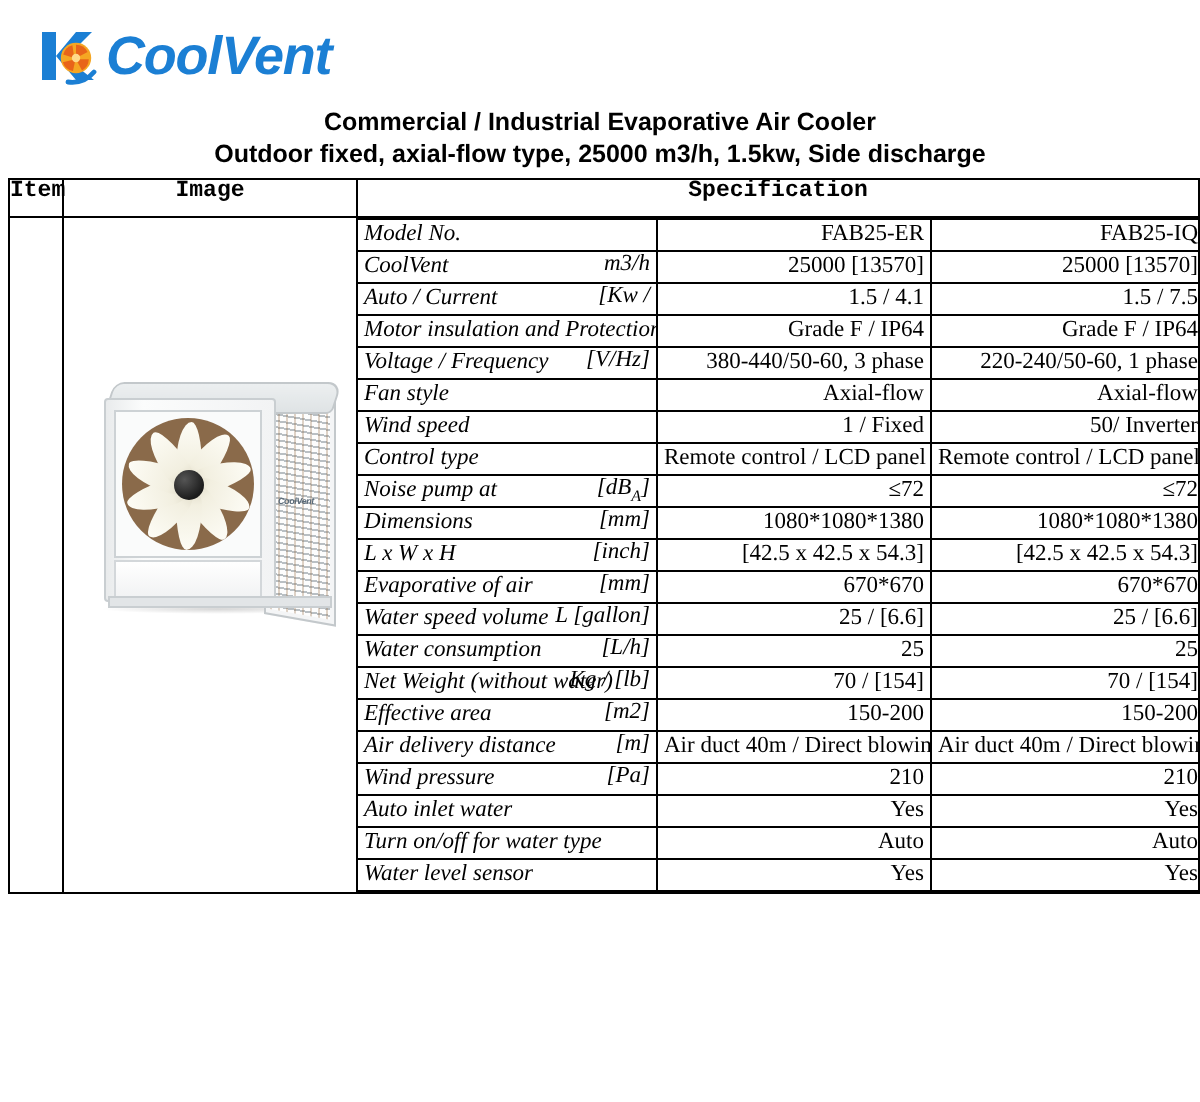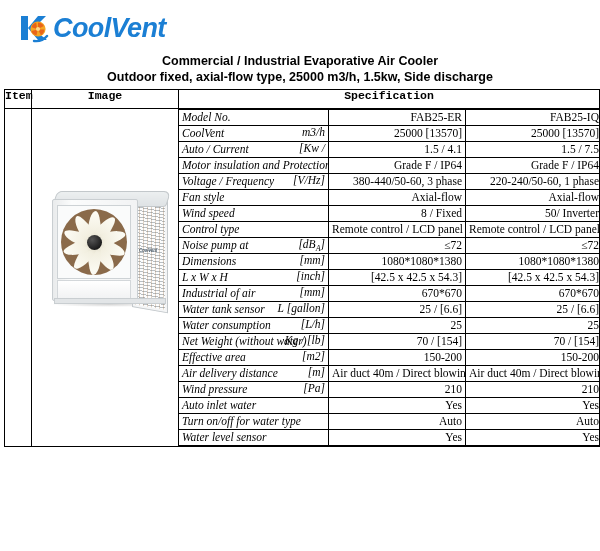--- a/index.html
+++ b/index.html
@@ -374,21 +374,21 @@
                   <td class="val c-v1">380-440/50-60, 3 phase</td>
                   <td class="val c-v2">220-240/50-60, 1 phase</td>
                 </tr>
                 <tr>
                   <td class="param c-param"><span class="pname">Fan style</span></td>
                   <td class="val c-v1">Axial-flow</td>
                   <td class="val c-v2">Axial-flow</td>
                 </tr>
                 <tr>
                   <td class="param c-param"><span class="pname">Wind speed</span></td>
-                  <td class="val c-v1">8 / Fixed</td>
+                  <td class="val c-v1">1 / Fixed</td>
                   <td class="val c-v2">50/ Inverter</td>
                 </tr>
                 <tr>
                   <td class="param c-param"><span class="pname">Control type</span></td>
                   <td class="val c-v1">Remote control / LCD panel</td>
                   <td class="val c-v2">Remote control / LCD panel</td>
                 </tr>
                 <tr>
                   <td class="param c-param"><span class="pname">Noise pump at</span><span class="punit"><span>[dB</span><span class="subA">A</span><span>]</span></span></td>
                   <td class="val c-v1">≤72</td>
@@ -398,26 +398,26 @@
                   <td class="param c-param"><span class="pname">Dimensions</span><span class="punit">[mm]</span></td>
                   <td class="val c-v1">1080*1080*1380</td>
                   <td class="val c-v2">1080*1080*1380</td>
                 </tr>
                 <tr>
                   <td class="param c-param"><span class="pname">L x W x H</span><span class="punit">[inch]</span></td>
                   <td class="val c-v1">[42.5 x 42.5 x 54.3]</td>
                   <td class="val c-v2">[42.5 x 42.5 x 54.3]</td>
                 </tr>
                 <tr>
-                  <td class="param c-param"><span class="pname">Industrial of air</span><span class="punit">[mm]</span></td>
+                  <td class="param c-param"><span class="pname">Evaporative of air</span><span class="punit">[mm]</span></td>
                   <td class="val c-v1">670*670</td>
                   <td class="val c-v2">670*670</td>
                 </tr>
                 <tr>
-                  <td class="param c-param"><span class="pname">Water tank sensor</span><span class="punit">L [gallon]</span></td>
+                  <td class="param c-param"><span class="pname">Water speed volume</span><span class="punit">L [gallon]</span></td>
                   <td class="val c-v1">25 / [6.6]</td>
                   <td class="val c-v2">25 / [6.6]</td>
                 </tr>
                 <tr>
                   <td class="param c-param"><span class="pname">Water consumption</span><span class="punit">[L/h]</span></td>
                   <td class="val c-v1">25</td>
                   <td class="val c-v2">25</td>
                 </tr>
                 <tr>
                   <td class="param c-param two-line"><span class="pname">Net Weight (without water)</span><span class="punit">Kg / [lb]</span></td>

